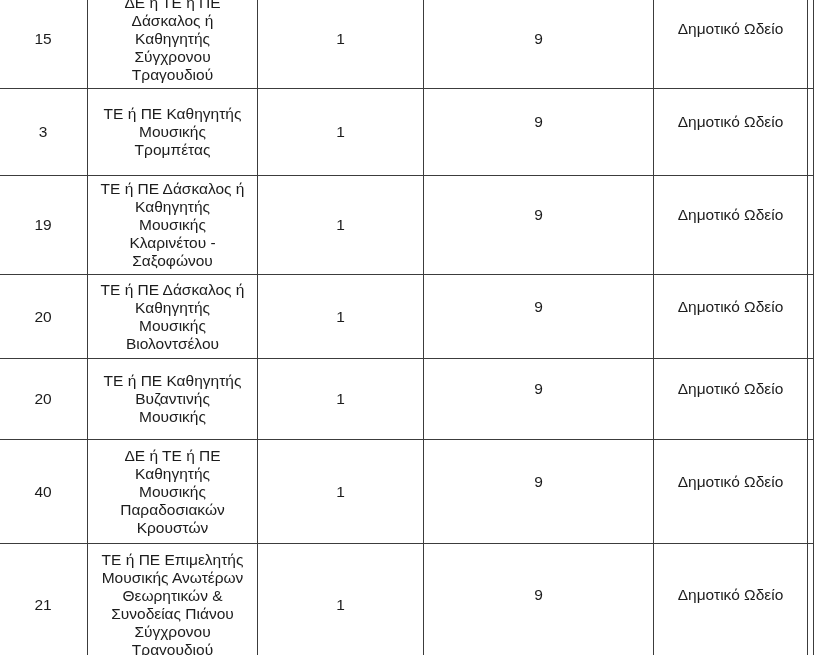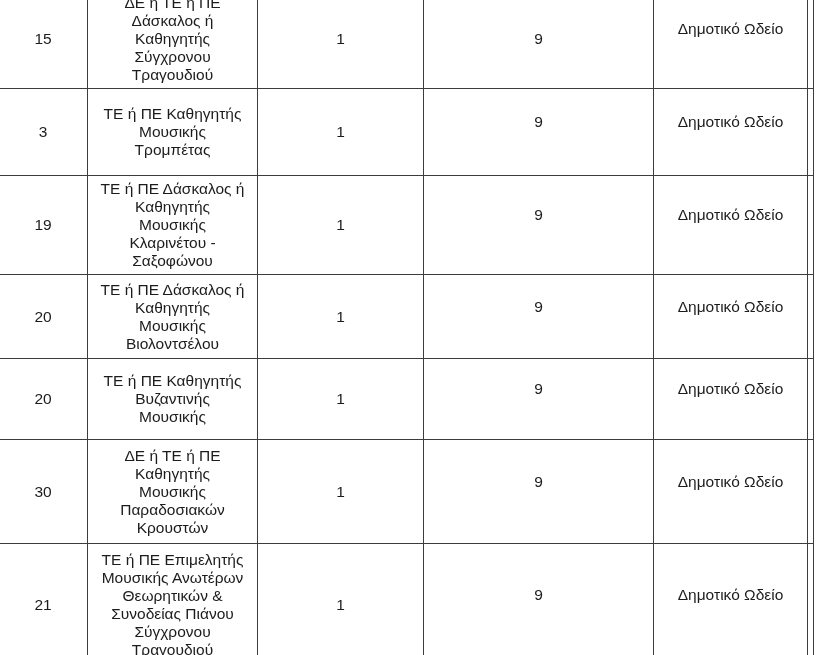--- a/index.html
+++ b/index.html
@@ -138,21 +138,21 @@
         <td class="c3">1</td>
         <td class="c4">
             <span class="lift">9</span>
           </td>
         <td class="c5">
             <span class="lift">Δημοτικό Ωδείο</span>
           </td>
         <td class="c6"></td>
       </tr>
       <tr>
-        <td class="c1">30</td>
+        <td class="c1">40</td>
         <td class="c2">ΔΕ ή ΤΕ ή ΠΕ
 Καθηγητής
 Μουσικής
 Παραδοσιακών
 Κρουστών</td>
         <td class="c3">1</td>
         <td class="c4">
             <span class="lift">9</span>
           </td>
         <td class="c5">

